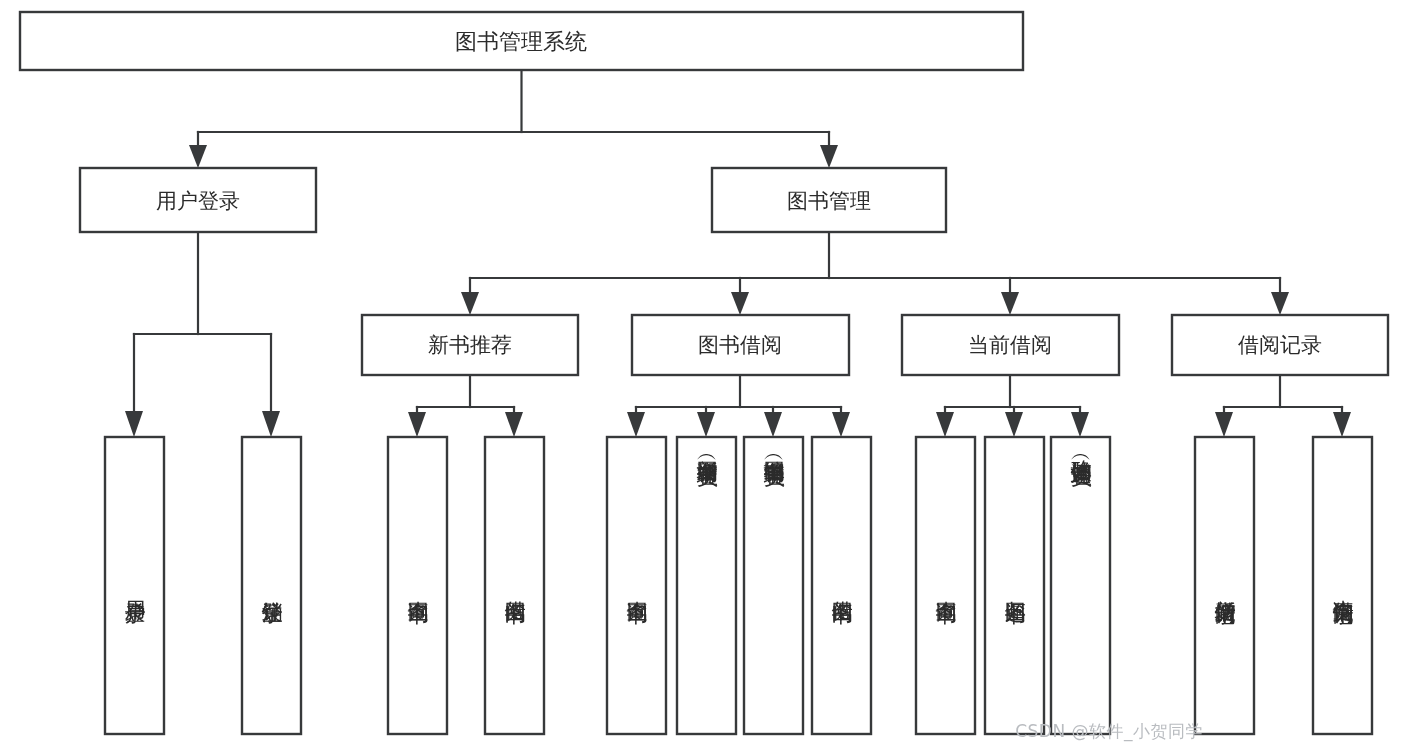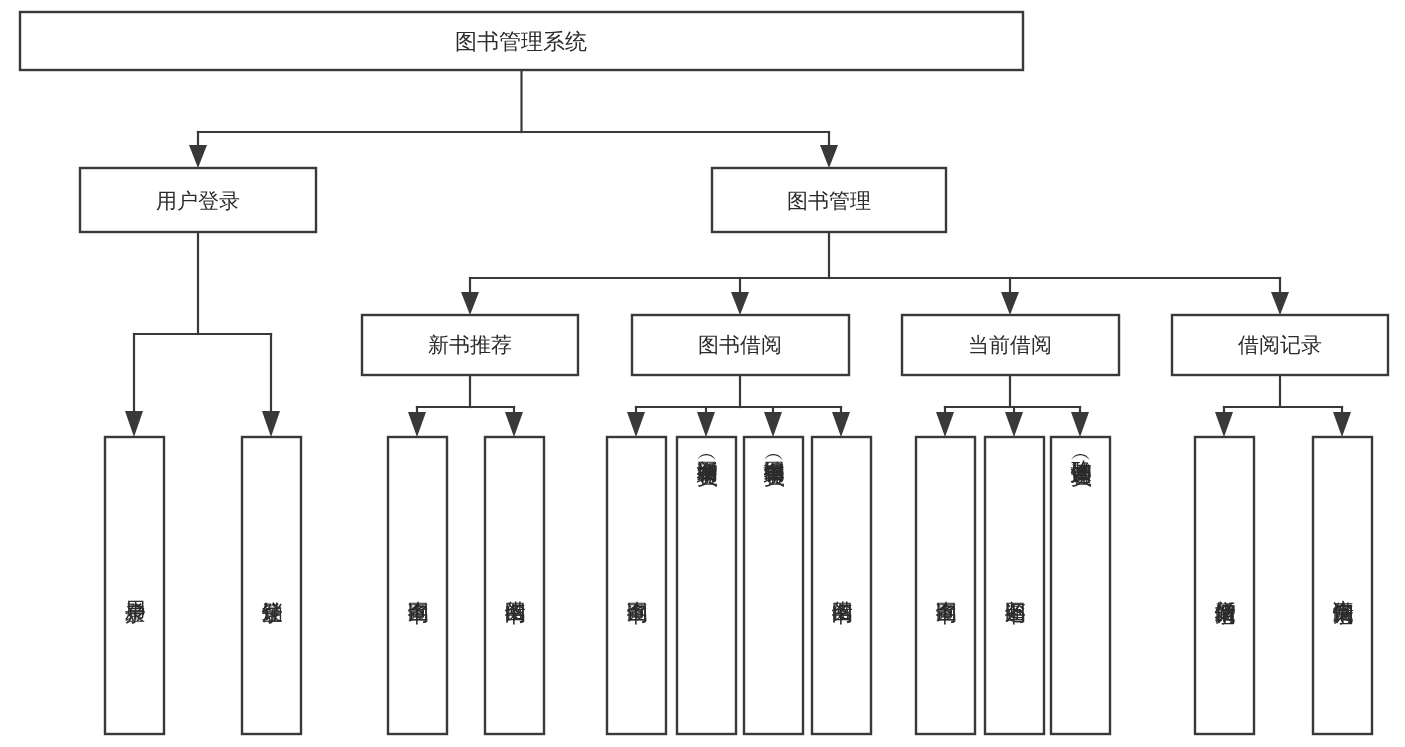--- a/index.html
+++ b/index.html
@@ -205,13 +205,14 @@
   <div class="leaf-label anchor-top" style="left:744px; top:437px; width:59px; height:297px;">编辑图书（管理员）</div>
   <div class="leaf-label" style="left:812px; top:437px; width:59px; height:297px;">借阅图书</div>
 
   <div class="leaf-label" style="left:916px; top:437px; width:59px; height:297px;">查询图书</div>
   <div class="leaf-label" style="left:985px; top:437px; width:59px; height:297px;">归还图书</div>
   <div class="leaf-label anchor-top" style="left:1051px; top:437px; width:59px; height:297px;">确认归还（管理员）</div>
 
   <div class="leaf-label" style="left:1195px; top:437px; width:59px; height:297px;">新增借阅记录</div>
   <div class="leaf-label" style="left:1313px; top:437px; width:59px; height:297px;">查询借阅记录</div>
 
+  <div id="watermark">CSDN @软件_小贺同学</div>
 </div>
 
 </body></html>

